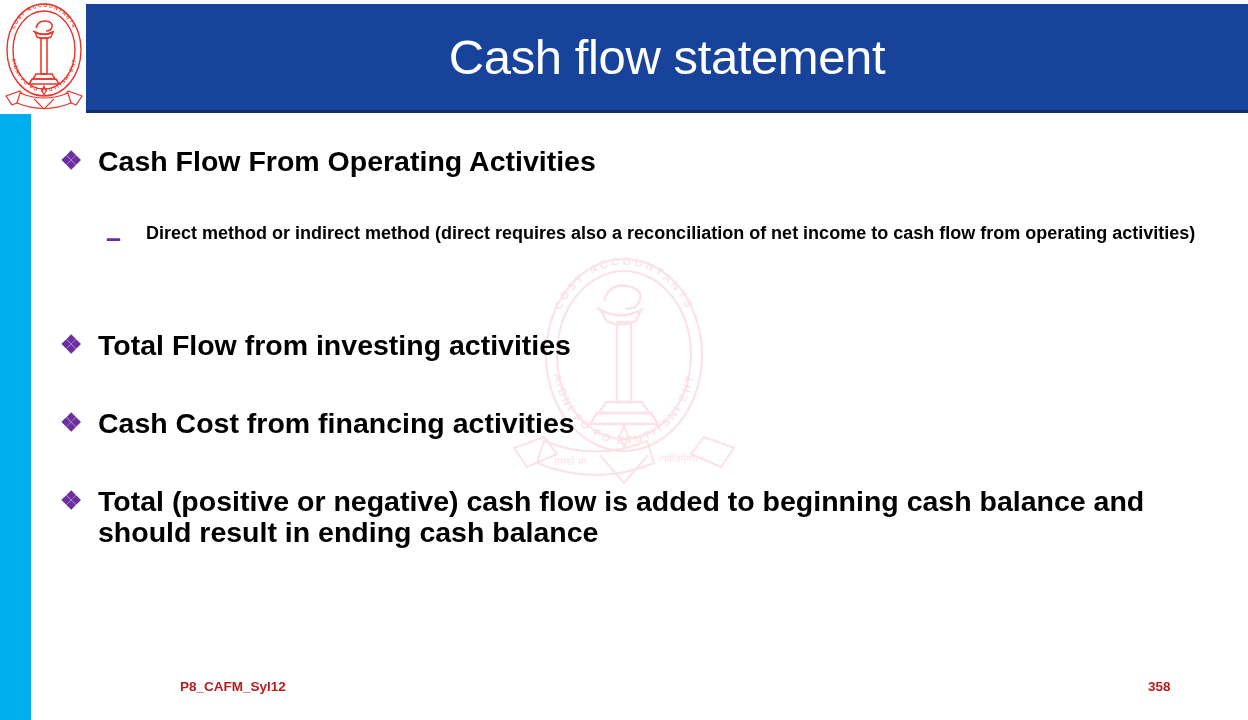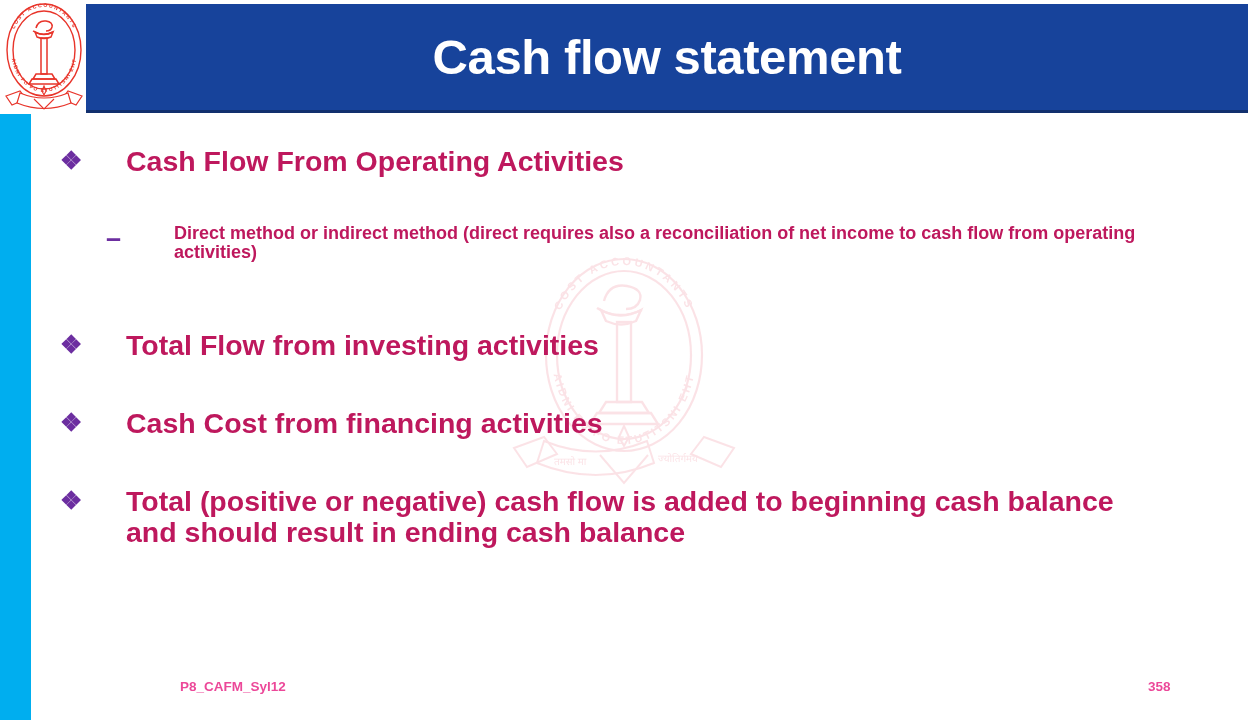--- a/index.html
+++ b/index.html
@@ -37,21 +37,21 @@
     position: absolute;
     left: 86px;
     top: 4px;
     width: 1162px;
     height: 106px;
     display: flex;
     align-items: center;
     justify-content: center;
     color: #ffffff;
     font-size: 49px;
-    font-weight: bold;
+    font-weight: normal;
     letter-spacing: -0.4px;
     white-space: nowrap;
   }
 
   
   .logo-corner {
     position: absolute;
     left: 2px;
     top: 0px;
     width: 84px;
@@ -98,39 +98,38 @@
     color: #6C2EA0;
   }
   .bullet-mark {
     flex: 0 0 auto;
     color: #6C2EA0;
     font-weight: bold;
     line-height: 1.08;
   }
   .bullet-text {
     font-weight: bold;
-    color: #be185d;
+    color: #000000;
     line-height: 1.08;
-    margin-left: 28px;
   }
 
   
   .lvl1 { font-size: 28.5px; }
   .lvl1 .bullet-mark { font-size: 25px; width: 38px; padding-top: 1px; }
   .lvl1 .bullet-text { font-size: 28.5px; }
 
   
   .lvl2 { font-size: 27px; }
   .lvl2 .bullet-mark { font-size: 27px; width: 40px; }
   .lvl2 .bullet-text { font-size: 18px; }
 
   
   .footer-item {
     position: absolute;
-    color: #ec4899;
+    color: #b91c1c;
     font-size: 13.5px;
     font-weight: bold;
     white-space: nowrap;
   }
   .f-code  { left: 180px;  top: 679px; }
   .f-org   { left: 405px;  top: 679px; }
   .f-page  { left: 1148px; top: 679px; }
 </style>
 </head>
 <body>

